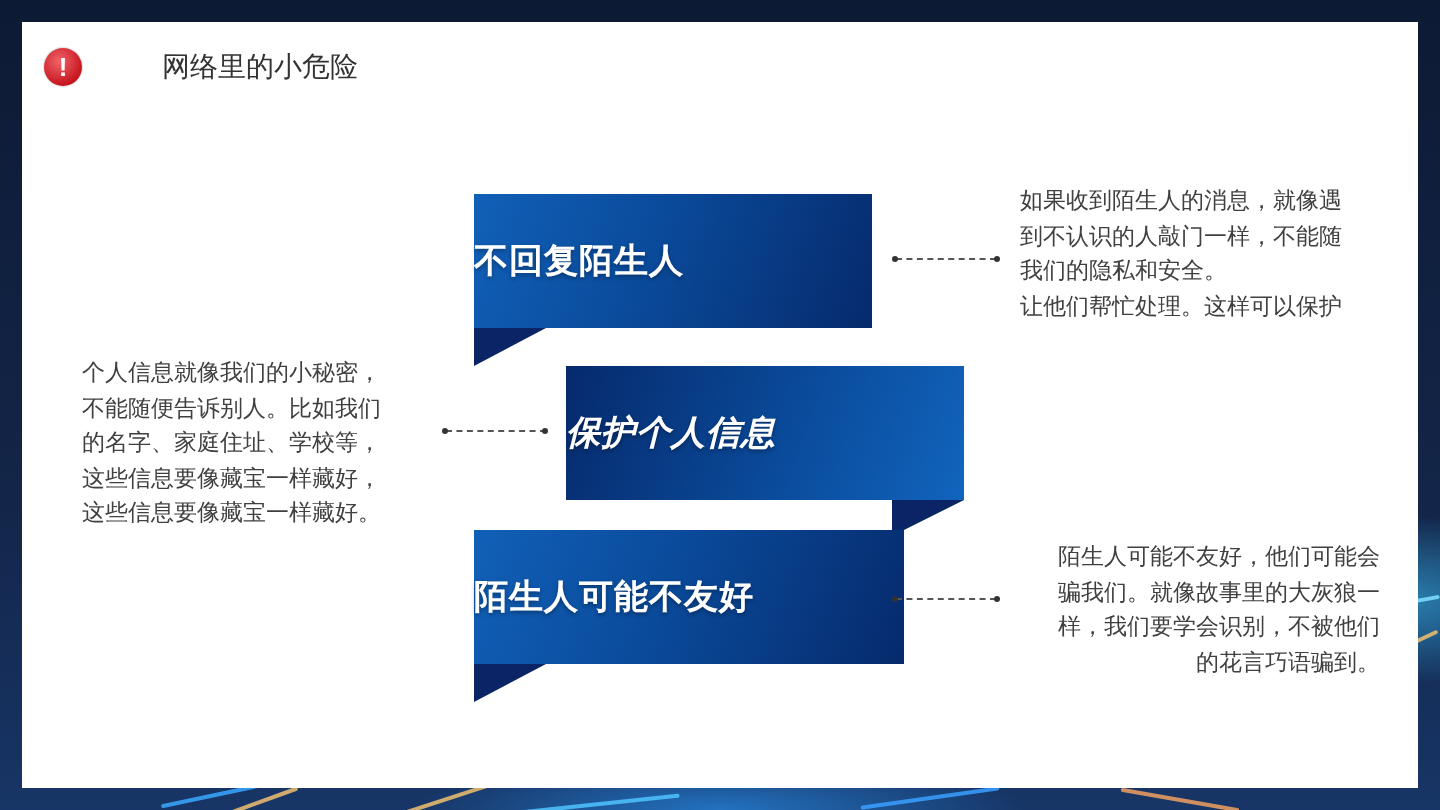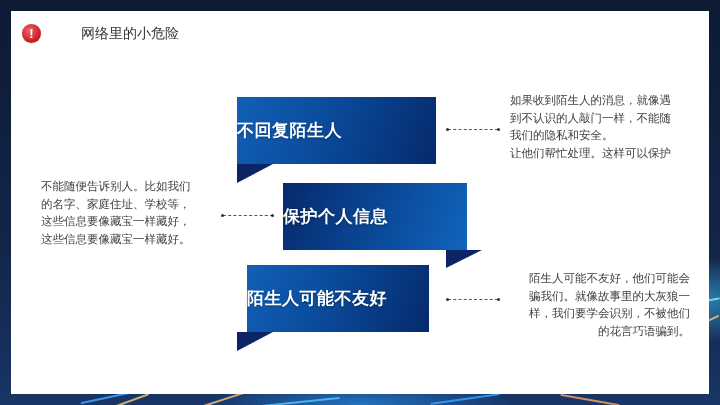--- a/index.html
+++ b/index.html
@@ -66,26 +66,26 @@
 <div class="header">
   <div class="alert-icon">!</div>
   <div class="header-title">网络里的小危险</div>
 </div>
 
 <div class="banner" style="left:237px;top:97px;width:199px;">
   <span>不回复陌生人</span>
 </div>
 <div class="fold" style="left:237px;top:164px;border-top:19px solid #0a2466;border-left:36px solid transparent;transform:scaleX(-1);transform-origin:18px 0;"></div>
 
-<div class="banner b2" style="left:283px;top:183px;width:184px;">
+<div class="banner b2" style="left:283px;top:183px;width:199px;font-style:italic;">
   <span>保护个人信息</span>
 </div>
 <div class="fold" style="left:446px;top:250px;border-top:18px solid #0a2466;border-left:36px solid transparent;transform:scaleX(-1);transform-origin:18px 0;"></div>
 
-<div class="banner" style="left:247px;top:265px;width:182px;">
+<div class="banner" style="left:237px;top:265px;width:215px;">
   <span>陌生人可能不友好</span>
 </div>
 <div class="fold" style="left:237px;top:332px;border-top:19px solid #0a2466;border-left:36px solid transparent;transform:scaleX(-1);transform-origin:18px 0;"></div>
 
 <div class="connector" style="left:448px;top:129px;width:50px;"></div>
 <div class="dot" style="left:446px;top:128px;"></div>
 <div class="dot" style="left:497px;top:128px;"></div>
 
 <div class="connector" style="left:223px;top:215px;width:50px;"></div>
 <div class="dot" style="left:221px;top:214px;"></div>
@@ -96,20 +96,21 @@
 <div class="dot" style="left:497px;top:298px;"></div>
 
 <div class="desc" style="left:510px;top:92px;width:180px;">
   <div>如果收到陌生人的消息，就像遇</div>
   <div>到不认识的人敲门一样，不能随</div>
   <div>我们的隐私和安全。</div>
   <div>让他们帮忙处理。这样可以保护</div>
 </div>
 
 <div class="desc" style="left:41px;top:178px;width:180px;">
+  <div>个人信息就像我们的小秘密，</div>
   <div>不能随便告诉别人。比如我们</div>
   <div>的名字、家庭住址、学校等，</div>
   <div>这些信息要像藏宝一样藏好，</div>
   <div>这些信息要像藏宝一样藏好。</div>
 </div>
 
 <div class="desc" style="left:510px;top:270px;width:180px;text-align:right;">
   <div>陌生人可能不友好，他们可能会</div>
   <div>骗我们。就像故事里的大灰狼一</div>
   <div>样，我们要学会识别，不被他们</div>

